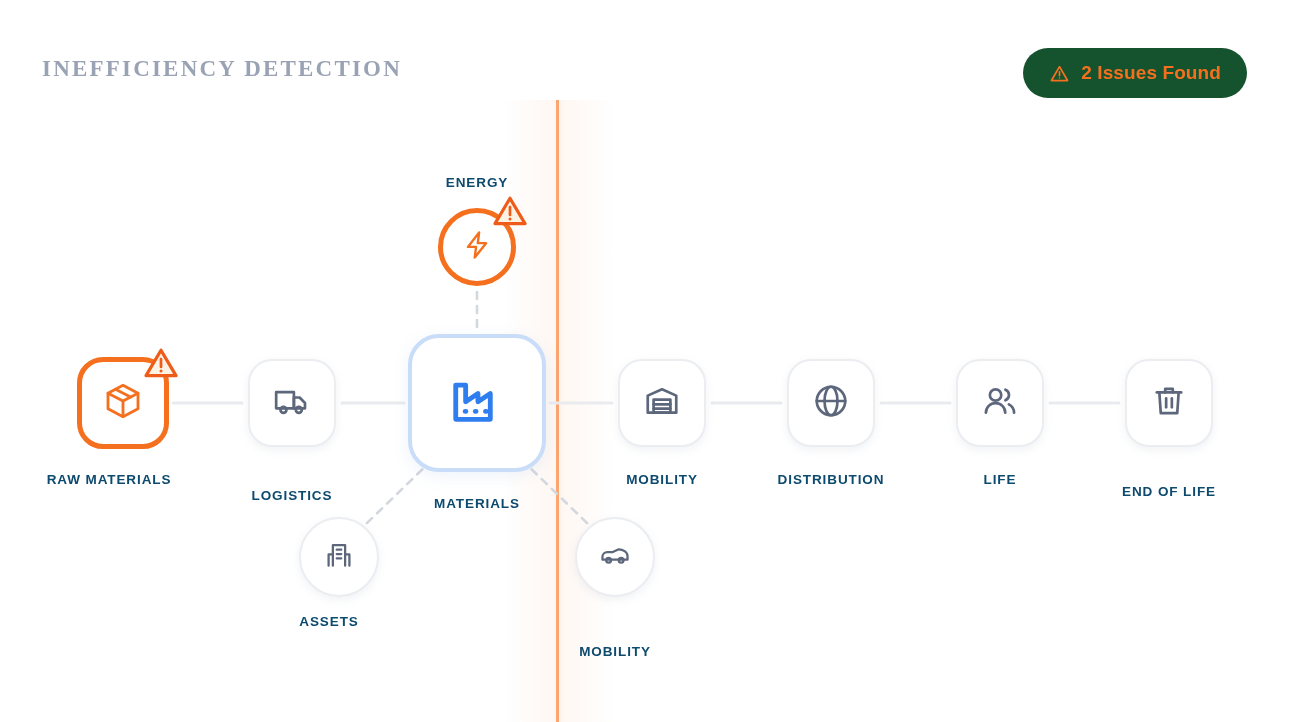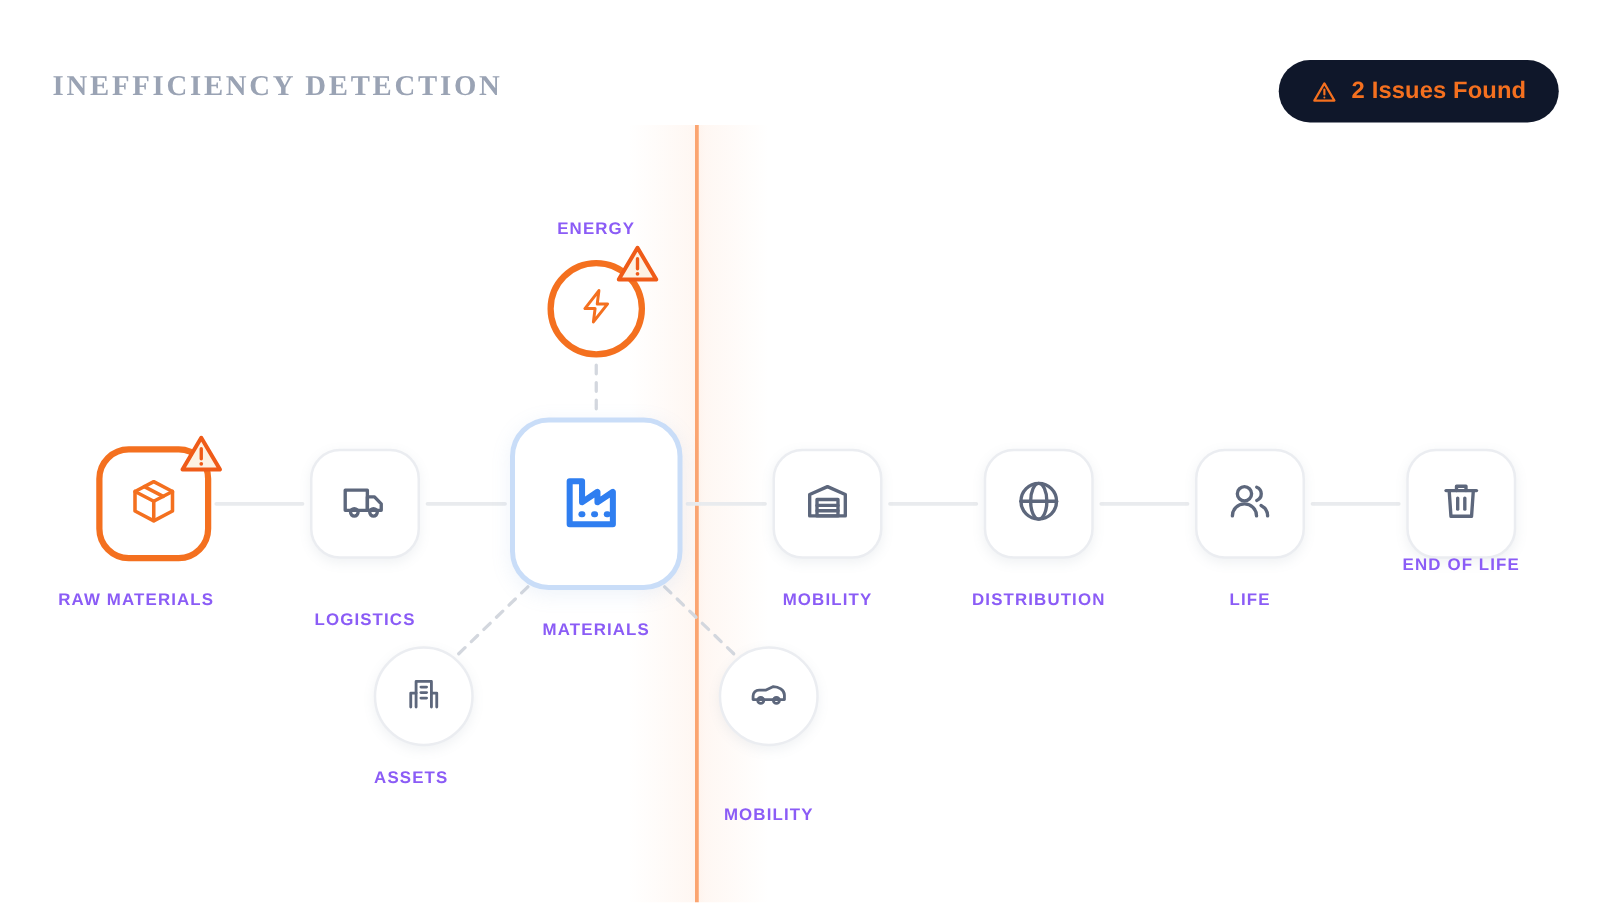--- a/index.html
+++ b/index.html
@@ -31,21 +31,21 @@
 
   .issues-badge {
     position: absolute;
     right: 48px;
     top: 48px;
     height: 50px;
     padding: 0 26px;
     display: flex;
     align-items: center;
     gap: 11px;
-    background: #0f172a;
+    background: #14532d;
     border-radius: 25px;
     white-space: nowrap;
   }
   .issues-badge .badge-label {
     font-size: 19px;
     font-weight: bold;
     color: #f4701f;
     letter-spacing: 0.1px;
   }
   .issues-badge svg { display: block; }
@@ -136,21 +136,21 @@
     border-radius: 50%;
     border: 5px solid #f4701f;
     box-shadow: none;
   }
 
   .node-label {
     position: absolute;
     font-size: 13.5px;
     font-weight: bold;
     letter-spacing: 0.9px;
-    color: #8b5cf6;
+    color: #0c4a6e;
     white-space: nowrap;
     text-align: center;
     transform: translateX(-50%);
   }
 
   .warn-badge {
     position: absolute;
     width: 34px;
     height: 31px;
     display: block;
@@ -297,21 +297,21 @@
     <span>
       <svg width="38" height="38" viewBox="0 0 24 24" fill="none" stroke="#5d677c" stroke-width="1.7" stroke-linecap="round" stroke-linejoin="round">
         <path d="M4.3 6.6h15.4"></path>
         <path d="M9.6 6.6V4.4h4.8v2.2"></path>
         <path d="M5.9 6.6l.9 13h10.4l.9-13"></path>
         <line x1="10.2" y1="10.4" x2="10.2" y2="16"></line>
         <line x1="13.8" y1="10.4" x2="13.8" y2="16"></line>
       </svg>
     </span>
   </div>
-  <div class="node-label" style="left:1169px; top:444px;">END OF LIFE</div>
+  <div class="node-label" style="left:1169px; top:484px;">END OF LIFE</div>
 
   <div class="node-label" style="left:477px; top:175px;">ENERGY</div>
   <div class="node-wrap" style="left:438px; top:208px;">
     <div class="node node-circle-highlight" style="left:0; top:0;">
       <span>
         <svg width="32" height="32" viewBox="0 0 24 24" fill="none" stroke="#f4701f" stroke-width="1.8" stroke-linecap="round" stroke-linejoin="round">
           <path d="M13.6 2.6 5.2 13.4h6.1l-1 8 8.5-10.8h-6.2z"></path>
         </svg>
       </span>
     </div>

